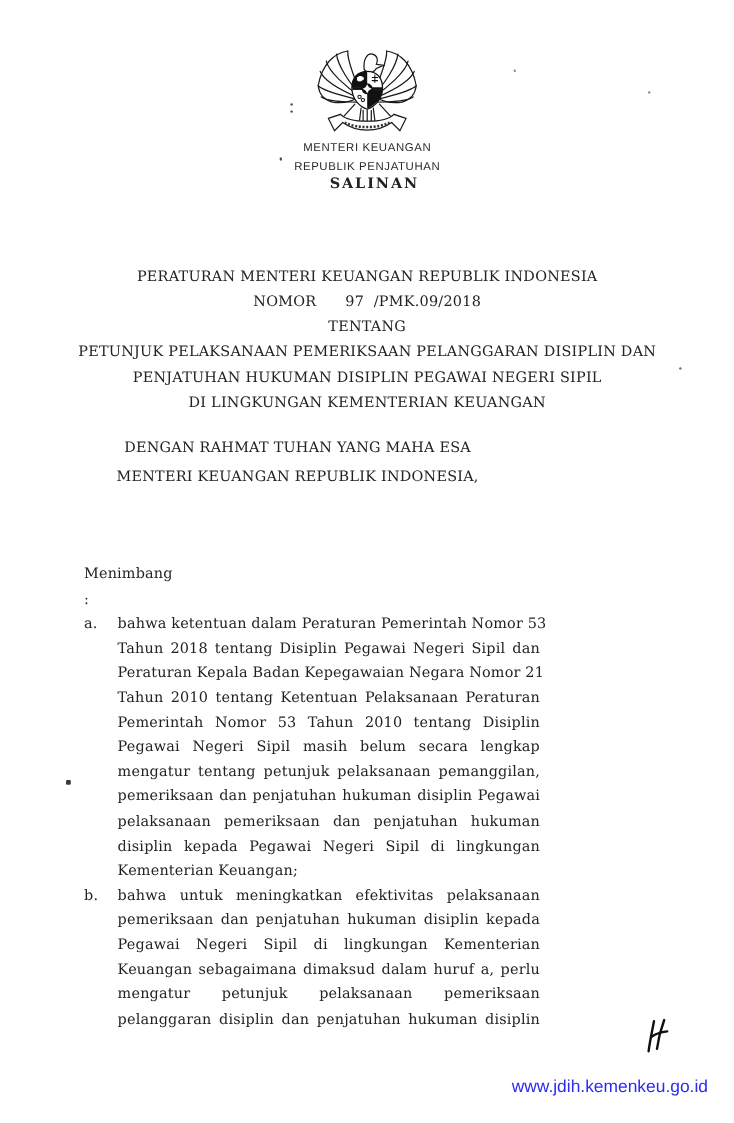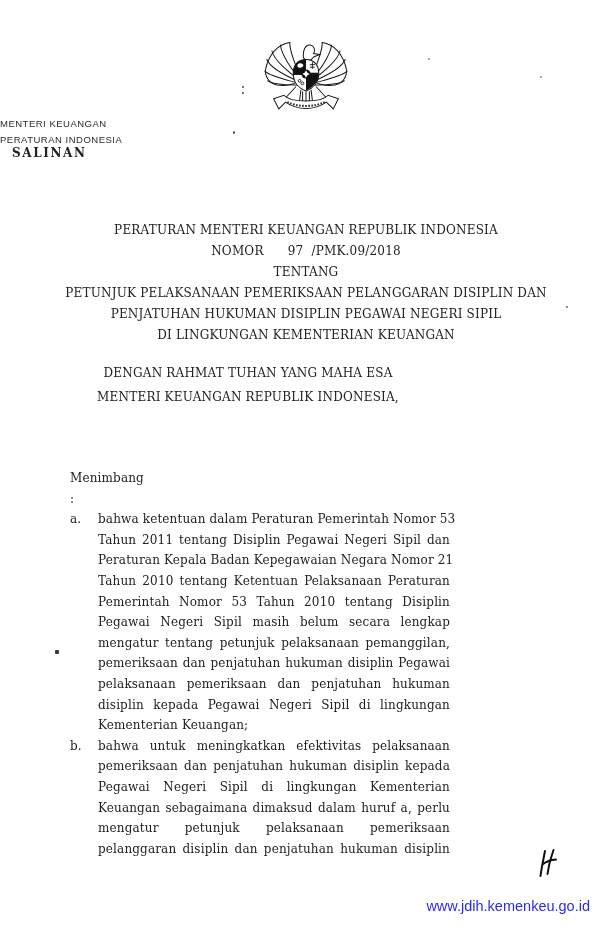--- a/index.html
+++ b/index.html
@@ -12,21 +12,21 @@
     font-family: "DejaVu Serif", serif;
     color: #222222;
     overflow: hidden;
   }
 
   
   .letterhead {
     position: absolute;
     top: 34px; left: 0;
     width: 612px;
-    text-align: left;
+    text-align: center;
   }
   .letterhead svg { display: block; margin: 0 auto; }
   .lh-ministry {
     font-family: "Liberation Sans", sans-serif;
     font-size: 9.5px;
     letter-spacing: 0.5px;
     line-height: 10.5px;
     color: #2a2a2a;
     margin-top: 5px;
   }
@@ -152,21 +152,21 @@
         <rect x="35.5" y="45.5" width="29" height="2.6" fill="#111111" stroke="none"></rect>
         <circle cx="50" cy="47" r="5.4" fill="#111111" stroke="none"></circle>
         <path d="M50 42.6 L51.6 45.4 L54.4 47 L51.6 48.6 L50 51.4 L48.4 48.6 L45.6 47 L48.4 45.4 Z" fill="#ffffff" stroke="none"></path>
         <path d="M54.5 36 L60.5 36 M57.5 33 L57.5 41 M54.5 39 L60.5 39" stroke-width="1" fill="none"></path>
         <circle cx="42.5" cy="55" r="1.6" fill="none" stroke-width="1"></circle>
         <circle cx="45.8" cy="58" r="1.6" fill="none" stroke-width="1"></circle>
         <path d="M40 36 C42 33.6 46 33.8 47 37 C45.6 40 41.6 40.6 40 38.6 Z" fill="#ffffff" stroke="none"></path>
       </g>
     </svg>
     <div class="lh-ministry">MENTERI KEUANGAN</div>
-    <div class="lh-ministry">PERATURAN INDONESIA</div>
+    <div class="lh-ministry">REPUBLIK PENJATUHAN</div>
     <div class="lh-salinan">SALINAN</div>
   </div>
 
   <div class="title-block">
     <div class="title-line">PERATURAN MENTERI KEUANGAN REPUBLIK INDONESIA</div>
     <div class="title-line pre">NOMOR      97  /PMK.09/2018</div>
     <div class="title-line">TENTANG</div>
     <div class="title-line">PETUNJUK PELAKSANAAN PEMERIKSAAN PELANGGARAN DISIPLIN DAN</div>
     <div class="title-line">PENJATUHAN HUKUMAN DISIPLIN PEGAWAI NEGERI SIPIL</div>
     <div class="title-line">DI LINGKUNGAN KEMENTERIAN KEUANGAN</div>
@@ -177,21 +177,21 @@
 
   <div class="considerations">
     <div class="m-label">Menimbang</div>
     <div class="m-colon">:</div>
     <div class="m-items">
 
       <div class="m-item">
         <div class="m-marker">a.</div>
         <div class="m-lines">
           <div class="jl">bahwa ketentuan dalam Peraturan Pemerintah Nomor 53</div>
-          <div class="jl">Tahun 2011 tentang Disiplin Pegawai Negeri Sipil dan</div>
+          <div class="jl">Tahun 2018 tentang Disiplin Pegawai Negeri Sipil dan</div>
           <div class="jl">Peraturan Kepala Badan Kepegawaian Negara Nomor 21</div>
           <div class="jl">Tahun 2010 tentang Ketentuan Pelaksanaan Peraturan</div>
           <div class="jl">Pemerintah Nomor 53 Tahun 2010 tentang Disiplin</div>
           <div class="jl">Pegawai Negeri Sipil masih belum secara lengkap</div>
           <div class="jl">mengatur tentang petunjuk pelaksanaan pemanggilan,</div>
           <div class="jl">pemeriksaan dan penjatuhan hukuman disiplin Pegawai</div>
           <div class="jl">pelaksanaan pemeriksaan dan penjatuhan hukuman</div>
           <div class="jl">disiplin kepada Pegawai Negeri Sipil di lingkungan</div>
           <div class="jl-left">Kementerian Keuangan;</div>
         </div>

